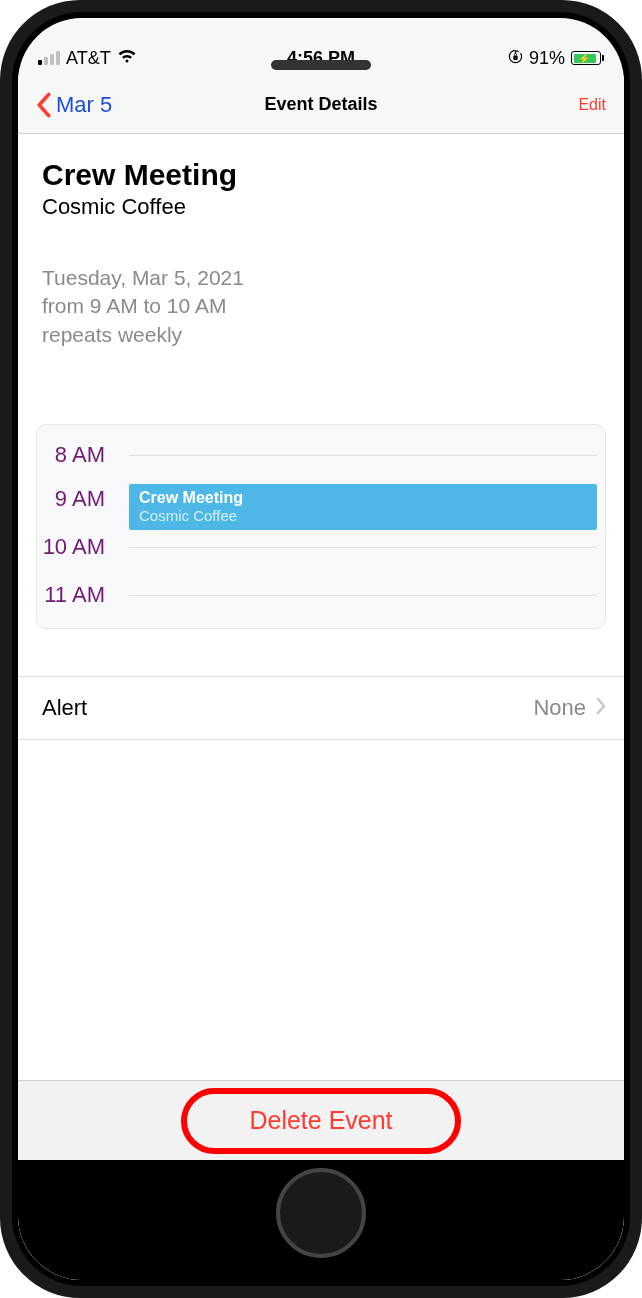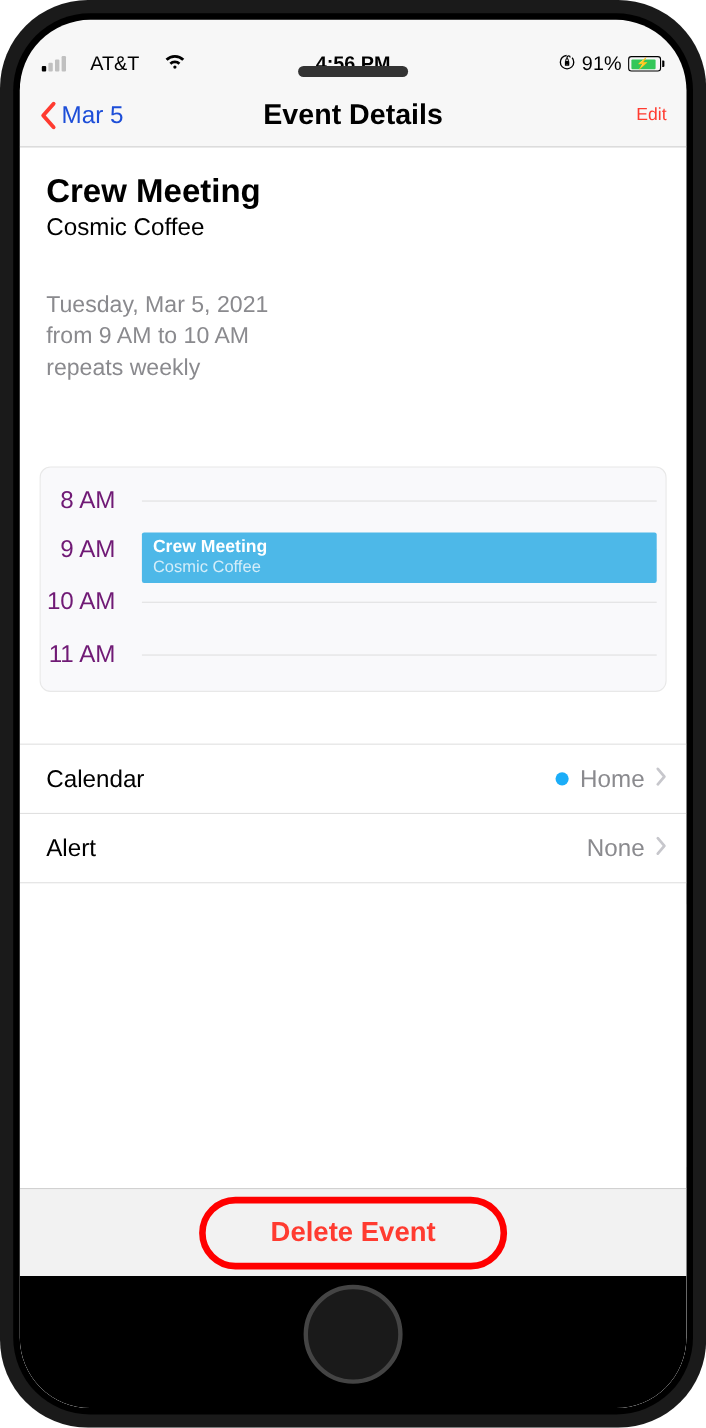--- a/index.html
+++ b/index.html
@@ -67,21 +67,21 @@
       justify-content: space-between;
       padding: 0 20px;
       margin-top: 22px;
       font-size: 18px;
       font-weight: 500;
       color: #000;
     }
     .status-left {
       display: flex;
       align-items: center;
-      gap: 22px;
+      gap: 6px;
     }
     .signal-bars {
       display: flex;
       align-items: flex-end;
       gap: 2px;
       height: 14px;
     }
     .bar {
       width: 4px;
       background: #c0c0c0;
@@ -145,21 +145,21 @@
     }
     .nav-back {
       display: flex;
       align-items: center;
       color: #1d4ed8;
       font-size: 22px;
       font-weight: 400;
     }
     .nav-back svg { width: 16px; height: 26px; margin-right: 4px; }
     .nav-title {
-      font-size: 26px;
+      font-size: 18px;
       font-weight: 600;
       color: #000;
       position: absolute;
       left: 50%;
       transform: translateX(-50%);
     }
     .nav-edit {
       color: #ff3b30;
       font-size: 16px;
       font-weight: 400;
@@ -287,21 +287,21 @@
       height: 80px;
       display: flex;
       align-items: center;
       justify-content: center;
       position: relative;
       margin-bottom: 120px;
     }
     .delete-button {
       color: #ff3b30;
       font-size: 25px;
-      font-weight: 700;
+      font-weight: 400;
       padding: 0 48px;
     }
     .highlight-circle {
       position: absolute;
       border: 6px solid #ff0000;
       border-radius: 40px;
       width: 280px;
       height: 66px;
       pointer-events: none;
     }
@@ -400,32 +400,20 @@
             <div class="hour-line"></div>
           </div>
           <div class="event-block">
             <div class="event-block-title">Crew Meeting</div>
             <div class="event-block-sub">Cosmic Coffee</div>
           </div>
         </div>
 
         <div class="settings">
           <div class="setting-row">
-            <span>Calendar</span>
-            <div class="setting-value">
-              <span class="calendar-dot"></span>
-              <span>Home</span>
-              <span class="chevron-right">
-                <svg viewBox="0 0 10 18">
-                    <path d="M2 2 L8 9 L2 16" stroke="#c7c7cc" stroke-width="2.5" fill="none" stroke-linecap="round" stroke-linejoin="round"></path>
-                  </svg>
-              </span>
-            </div>
-          </div>
-          <div class="setting-row">
             <span>Alert</span>
             <div class="setting-value">
               <span>None</span>
               <span class="chevron-right">
                 <svg viewBox="0 0 10 18">
                     <path d="M2 2 L8 9 L2 16" stroke="#c7c7cc" stroke-width="2.5" fill="none" stroke-linecap="round" stroke-linejoin="round"></path>
                   </svg>
               </span>
             </div>
           </div>

